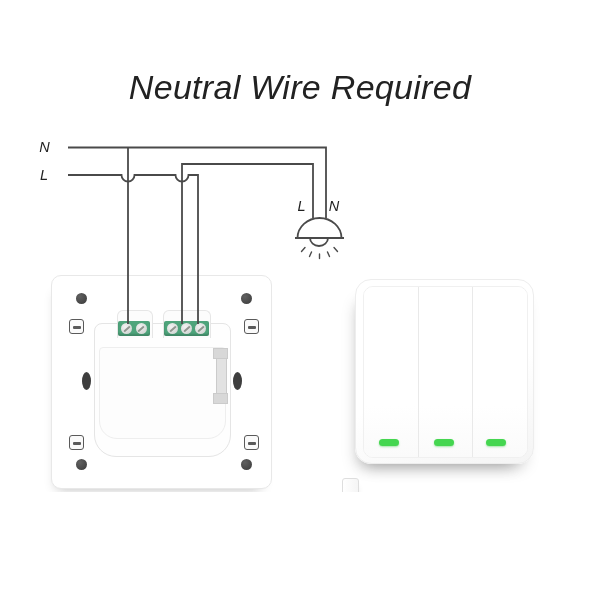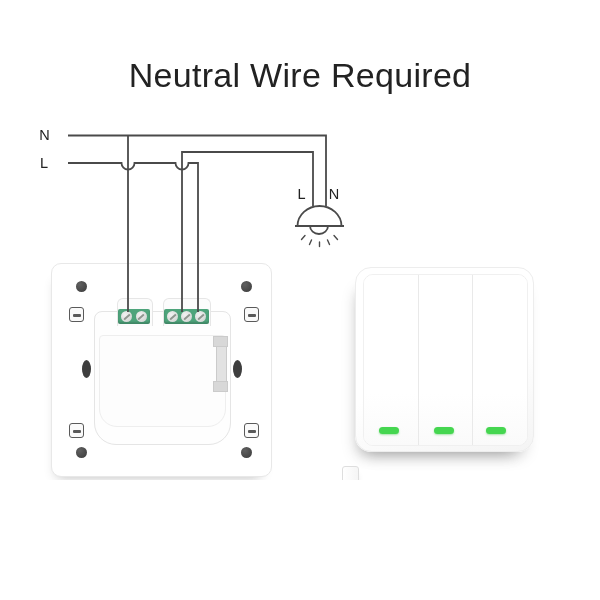--- a/index.html
+++ b/index.html
@@ -1,17 +1,17 @@
 <!DOCTYPE html>
 <html style="--wire: #4a4a4a; --text: #222222; --terminal-green: #4ea47b; --indicator-green: #45d650;"><head>
 <meta charset="utf-8">
 <style>
   html,body{margin:0;padding:0;background:#ffffff;}
-  .stage{position:relative;width:600px;height:480px;margin:0 auto;background:#fff;
-         font-family:"Liberation Sans",sans-serif;overflow:hidden;}
+  .stage{position:relative;width:600px;height:480px;margin:12px auto;background:#fff;
+         font-family:"Liberation Sans",sans-serif;overflow:hidden;font-style:italic;}
   
   .page-title{position:absolute;top:56px;left:0;right:0;text-align:center;
     font-size:34px;font-weight:400;letter-spacing:.3px;color:var(--text,#1f1f1f);margin:0;}
   
   .wiring{position:absolute;left:0;top:0;width:600px;height:600px;z-index:6;pointer-events:none;}
   .wire{fill:none;stroke:var(--wire,#4a4a4a);stroke-width:1.8px;}
   .ray{fill:none;stroke:var(--wire,#4a4a4a);stroke-width:1.4px;stroke-linecap:round;}
   .wlabel{fill:var(--text,#333);font-size:14.5px;font-family:"Liberation Sans",sans-serif;}
   
   .plate{position:absolute;left:51px;top:263px;width:219px;height:212px;background:#fff;

